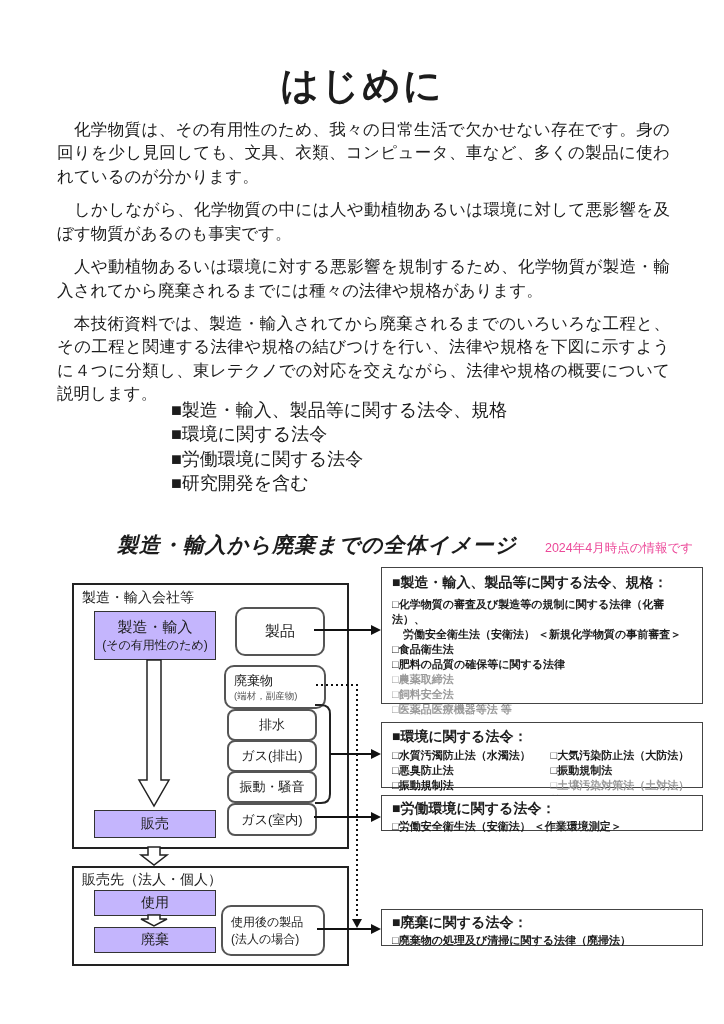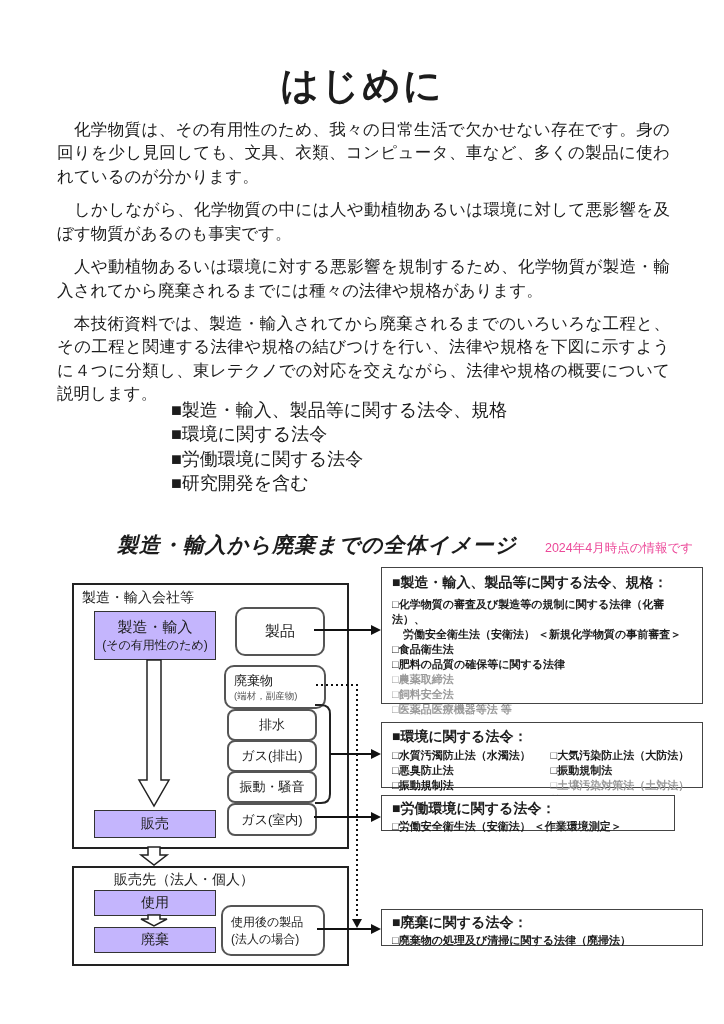--- a/index.html
+++ b/index.html
@@ -96,21 +96,21 @@
 
   <div class="round-box" style="left:227px;top:771px;width:86px;height:28px;border-radius:8px;">
     <div class="lbl-13">振動・騒音</div>
   </div>
 
   <div class="round-box" style="left:227px;top:803px;width:86px;height:29px;border-radius:8px;">
     <div class="lbl-13">ガス(室内)</div>
   </div>
 
   <div class="group-box" style="left:72px;top:866px;width:273px;height:96px;"></div>
-  <div class="group-label" style="left:82px;top:871px;margin-left:32px;">販売先（法人・個人）</div>
+  <div class="group-label" style="left:82px;top:871px;">販売先（法人・個人）</div>
 
   <div class="rect-box" style="left:94px;top:890px;width:120px;height:24px;">
     <div class="lbl-14">使用</div>
   </div>
 
   <div class="rect-box" style="left:94px;top:927px;width:120px;height:24px;">
     <div class="lbl-14">廃棄</div>
   </div>
 
   <div class="round-box left-align" style="left:221px;top:905px;width:92px;height:47px;">
@@ -143,21 +143,21 @@
         <div class="law-line">□振動規制法</div>
       </div>
       <div class="col">
         <div class="law-line">□大気汚染防止法（大防法）</div>
         <div class="law-line">□振動規制法</div>
         <div class="law-line muted">□土壌汚染対策法（土対法）等</div>
       </div>
     </div>
   </div>
 
-  <div class="law-box" style="left:381px;top:795px;width:294px;height:36px;padding-top:4px;">
+  <div class="law-box" style="left:381px;top:795px;width:322px;height:36px;padding-top:4px;">
     <div class="law-heading" style="margin-bottom:1px;">■労働環境に関する法令：</div>
     <div class="law-line">□労働安全衛生法（安衛法） ＜作業環境測定＞</div>
   </div>
 
   <div class="law-box" style="left:381px;top:909px;width:322px;height:37px;padding-top:4px;">
     <div class="law-heading" style="margin-bottom:1px;">■廃棄に関する法令：</div>
     <div class="law-line">□廃棄物の処理及び清掃に関する法律（廃掃法）</div>
   </div>
 
   <svg class="connectors" viewBox="0 0 724 1024" xmlns="http://www.w3.org/2000/svg">

